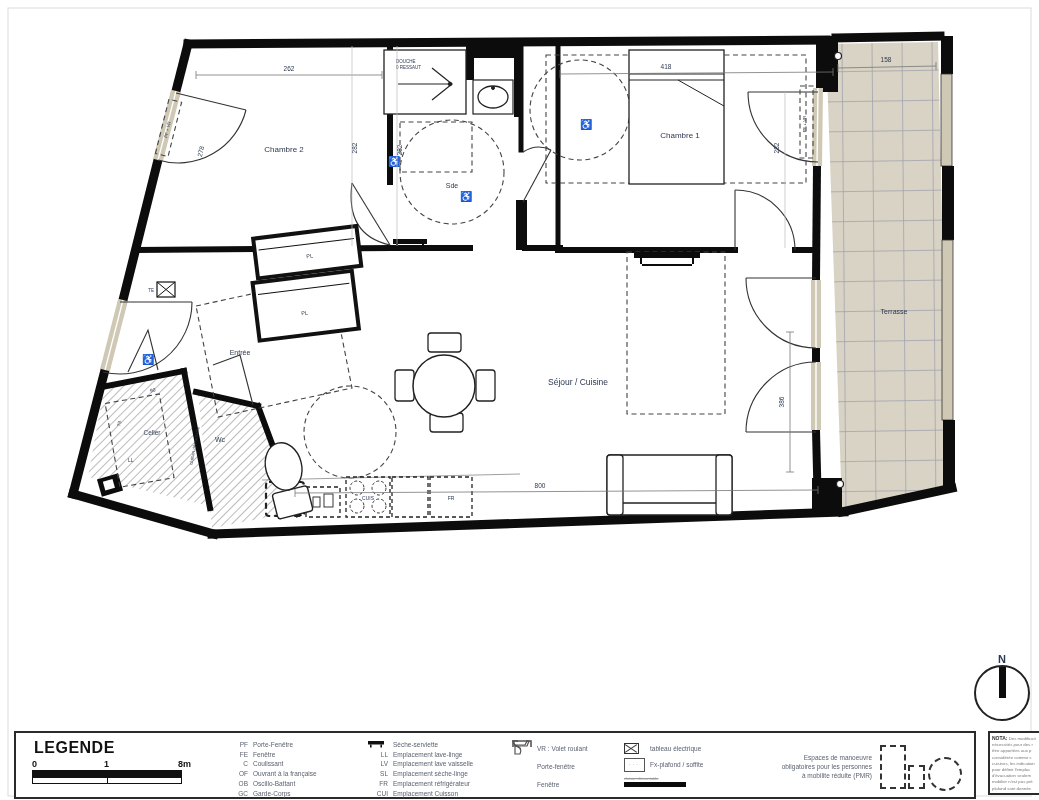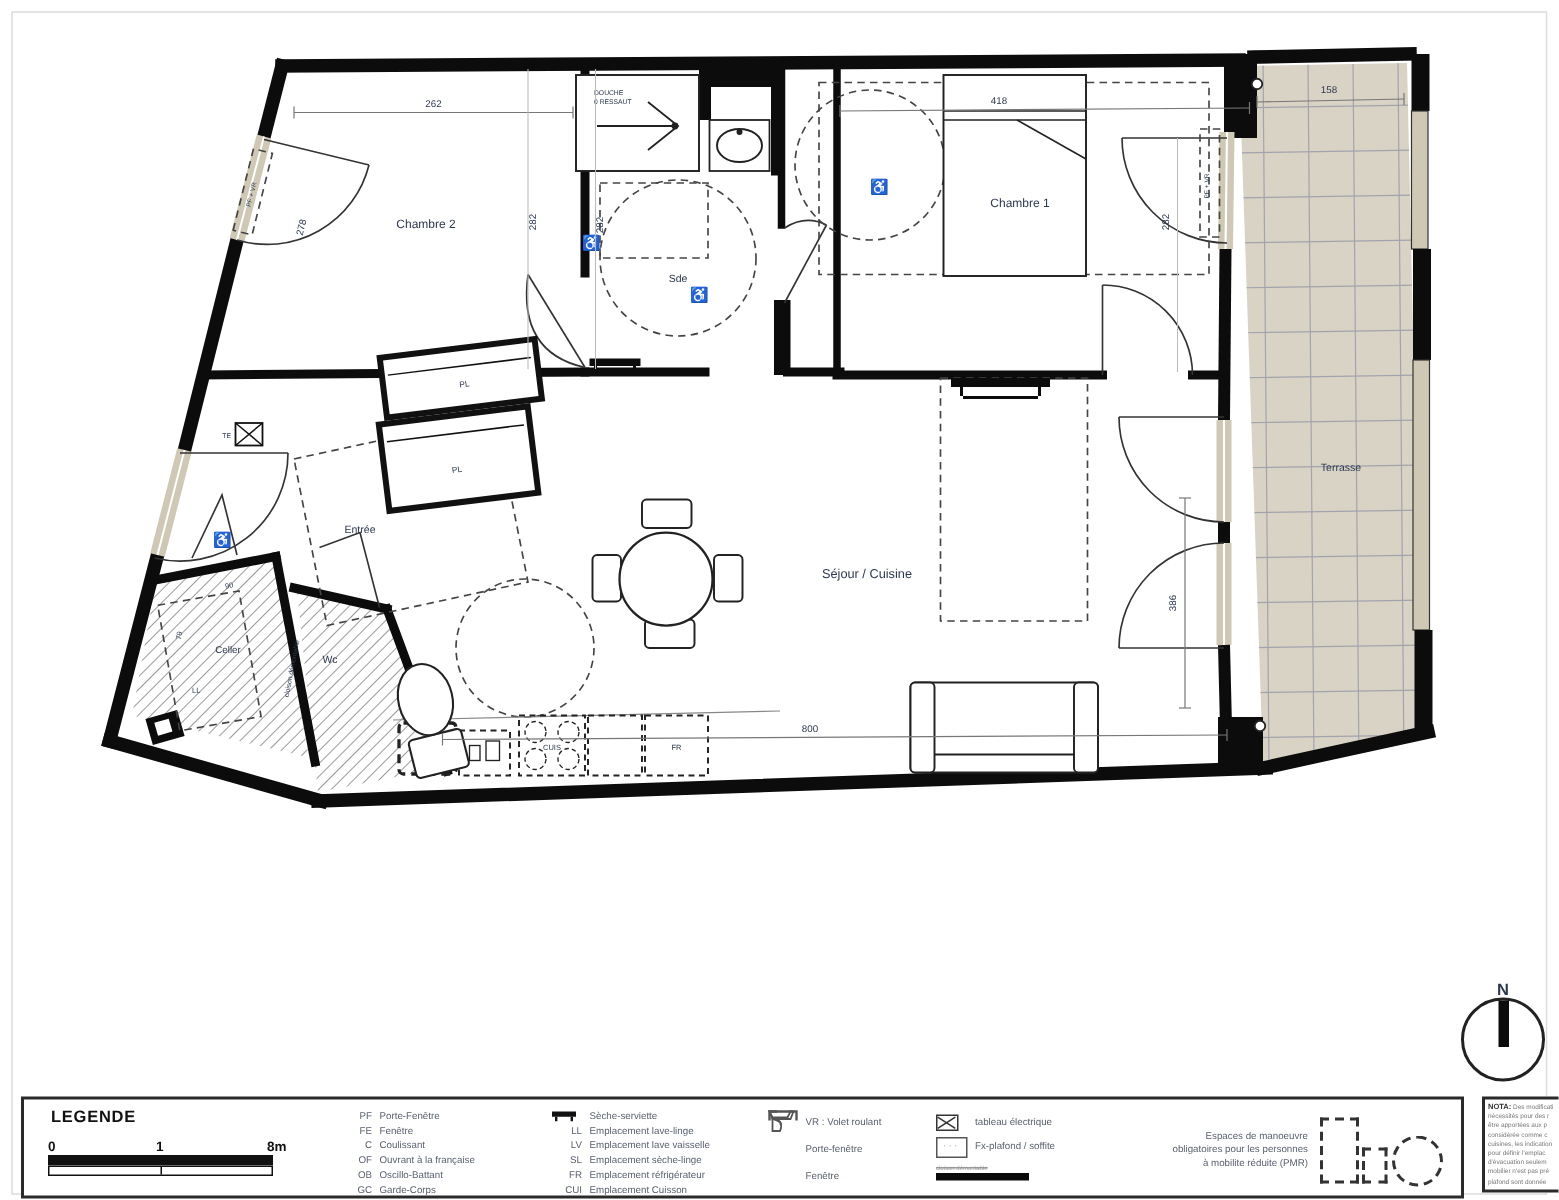--- a/index.html
+++ b/index.html
@@ -2,21 +2,21 @@
 <html><head>
 <meta charset="utf-8">
 <style>
   html,body{margin:0;padding:0;background:#fff;width:1039px;height:800px;overflow:hidden;
     font-family:"Liberation Sans",sans-serif;}
   #stage{position:relative;width:1039px;height:800px;background:#fff;}
   svg{position:absolute;left:0;top:0;}
   svg text{font-family:"Liberation Sans",sans-serif;fill:#2c3850;}
   .legend-box{position:absolute;left:14px;top:731px;width:958px;height:64px;border:2px solid #2a2a2a;background:#fff;}
   .nota-box{position:absolute;left:988px;top:731px;width:62px;height:64px;border:2px solid #2a2a2a;background:#fff;overflow:hidden;padding:2px 2px;box-sizing:border-box;}
-  .legend-title{position:absolute;left:18px;top:6px;font-size:11px;font-weight:bold;color:#111;letter-spacing:.5px;}
+  .legend-title{position:absolute;left:18px;top:6px;font-size:16px;font-weight:bold;color:#111;letter-spacing:.5px;}
   .scale{position:absolute;left:16px;top:26px;width:170px;height:26px;}
   .scale .lab{position:absolute;top:0;font-size:9px;font-weight:bold;color:#111;}
   .bar1{position:absolute;left:0;top:11px;width:150px;height:7px;background:#111;}
   .bar2{position:absolute;left:0;top:18px;width:148px;height:5px;background:#fff;border:1px solid #111;}
   .bar2 i{position:absolute;left:74px;top:0;width:1px;height:5px;background:#111;}
   .col{position:absolute;font-size:6.5px;color:#5a6170;}
   .row{display:flex;line-height:9.7px;white-space:nowrap;}
   .abbr{width:22px;text-align:right;margin-right:5px;flex:0 0 auto;}
   .row3{display:flex;align-items:center;height:18px;white-space:nowrap;}
   .ic{width:26px;flex:0 0 auto;display:flex;justify-content:flex-start;}

